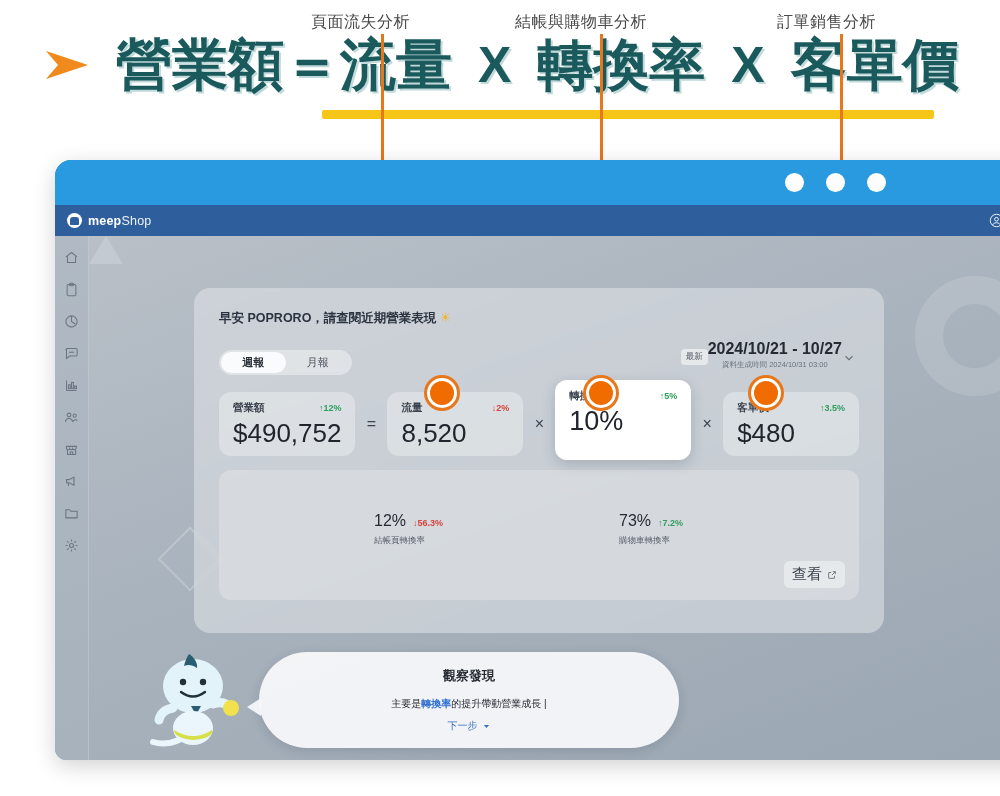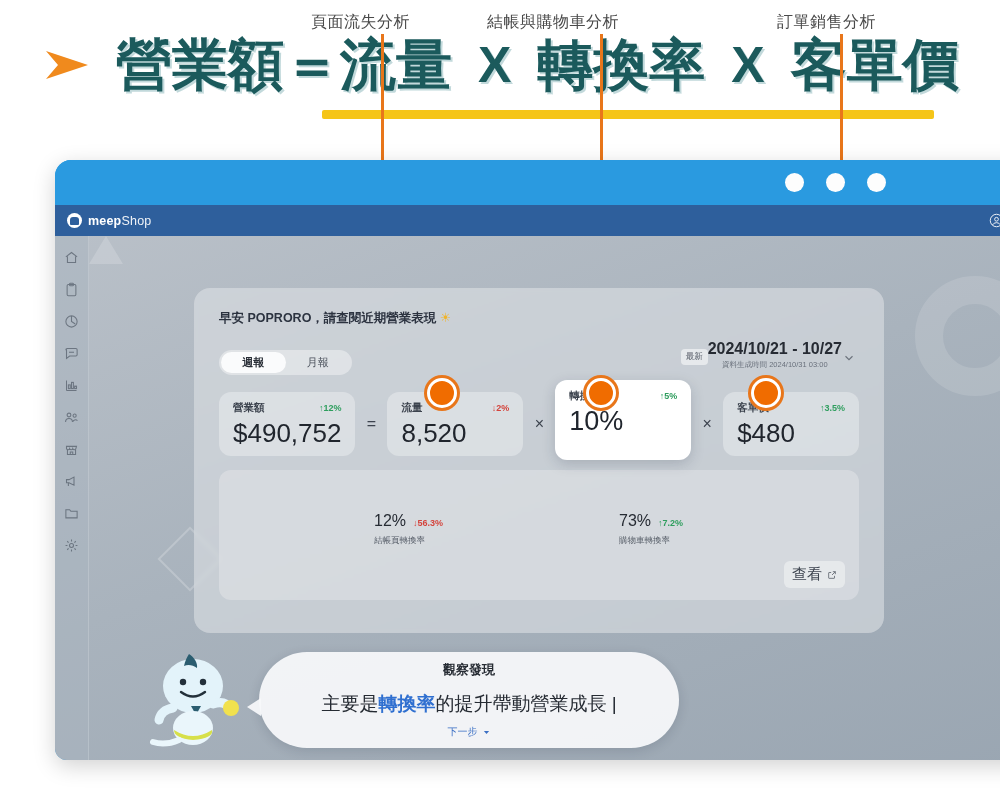--- a/index.html
+++ b/index.html
@@ -12,21 +12,21 @@
   }
   #stage { position: relative; width: 1000px; height: 796px; background:#fff; }
 
   
   .annot-label {
     position: absolute; top: 12px;
     font-size: 16px; color: #4a4a4a; font-weight: 500;
     letter-spacing: .5px; white-space: nowrap;
   }
   #annot-0 { left: 311px; }
-  #annot-1 { left: 487px; text-align: right; }
+  #annot-1 { left: 515px; text-align: right; }
   #annot-2 { left: 777px; }
 
   
   #headline {
     position: absolute; left: 44px; top: 36px;
     display: flex; align-items: center; gap: 20px;
     white-space: nowrap;
   }
   #arrow-icon { display:block; width: 46px; height: 40px; margin-right: 6px; }
   .hl-text {
@@ -205,21 +205,21 @@
     background: rgba(246,248,250,.94); border-radius: 48px;
     display:flex; flex-direction:column; align-items:center; justify-content:center;
     box-shadow: 0 3px 12px rgba(20,30,50,.14);
   }
   #bubble::after {
     content:""; position:absolute; left:-12px; bottom: 32px;
     border-top: 9px solid transparent; border-bottom: 9px solid transparent;
     border-right: 14px solid rgba(246,248,250,.94);
   }
   #bubble-title { font-size: 13px; color:#262b33; font-weight: 600; }
-  #bubble-body { font-size: 19px; color:#262b33; margin-top: 12px; }
+  #bubble-body { font-size: 10px; color:#262b33; margin-top: 12px; }
   #bubble-body .hl { color:#2f6fd0; font-weight:700; }
   #bubble-next { margin-top: 8px; font-size: 10px; color:#3b6fc4; display:flex; align-items:center; gap:4px; }
 
   
   .marker {
     position: absolute; width: 30px; height: 30px; border-radius: 50%;
     background: #f06c00; border: 3px solid #fff;
     box-shadow: 0 0 0 3px #e8761a; z-index: 30;
   }
 </style>

